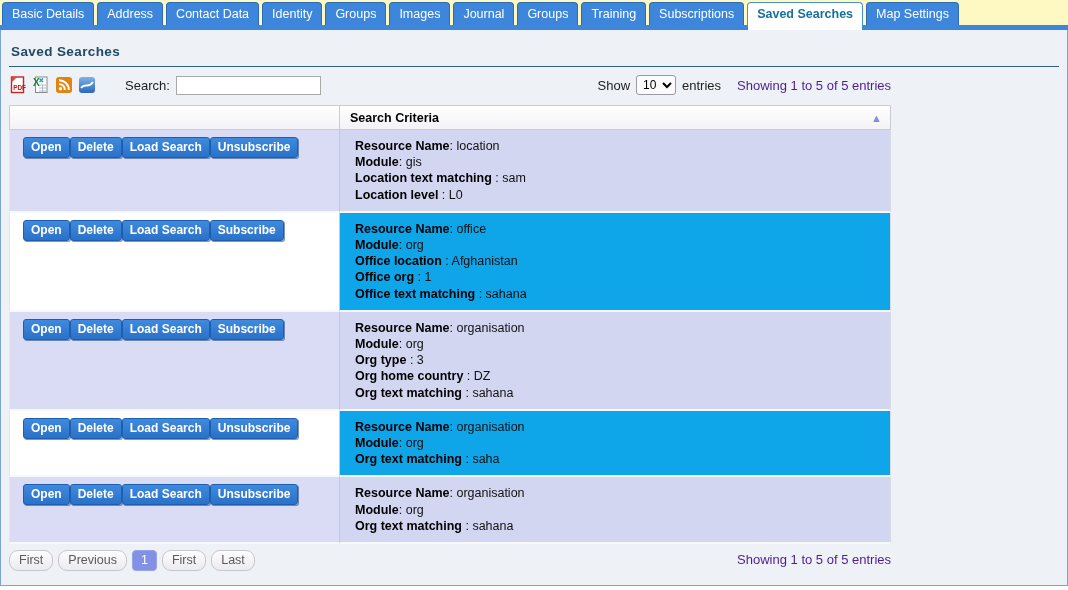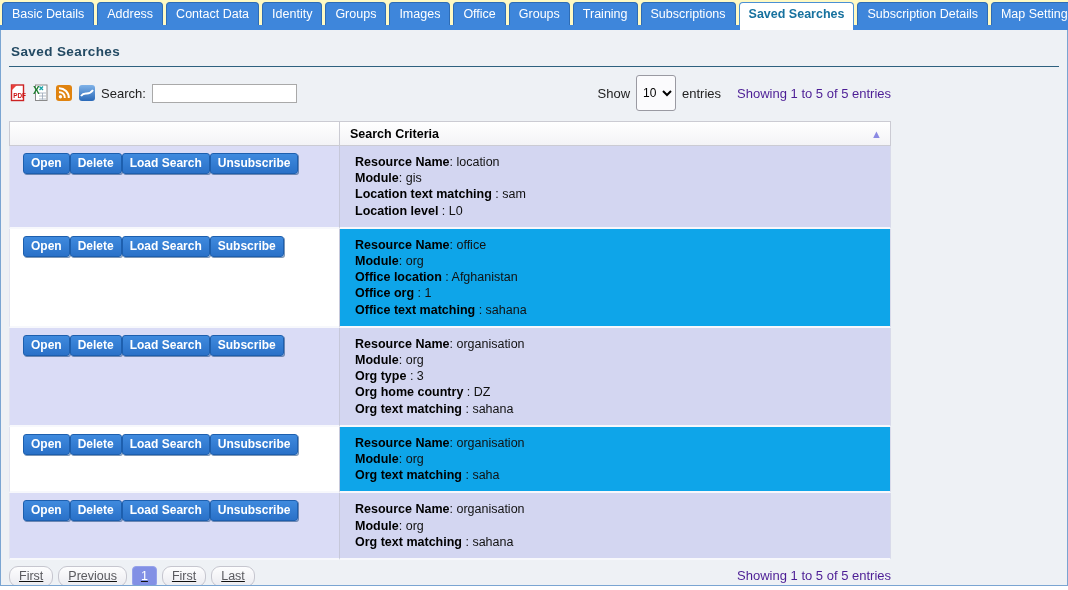--- a/index.html
+++ b/index.html
@@ -36,29 +36,29 @@
     padding:4px 8px 0 8px; overflow:hidden;
   }
   .title-block { border-bottom:1px solid #2e617f; margin:0 0 8px 0; }
   .page-title {
     color:#234a63; font-size:13.5px; font-weight:bold;
     margin:10px 0 7px 2px; letter-spacing:0.4px;
   }
   
   .toolbar { width:882px; display:flex; align-items:center; margin:2px 0 10px 0; }
   .exp-icon { width:18px; height:18px; margin-right:5px; cursor:pointer; display:inline-block; }
-  .search-label { margin-left:0; margin-right:6px; font-size:13px; color:#222; }
+  .search-label { margin-left:24px; margin-right:6px; font-size:13px; color:#222; }
   .search-input {
     width:145px; height:19px; border:1px solid #a9a9a9; background:#fff;
     font-size:12px; padding:1px 4px; font-family:inherit;
   }
   .flex-spacer { flex:1; }
   .show-label, .entries-label { font-size:13px; color:#222; }
   .page-length {
-    margin:0 6px; font-size:12px; padding:1px 2px; height:36px;
+    margin:0 6px; font-size:12px; padding:1px 2px; height:20px;
     border:1px solid #9a9aa2; border-radius:3px; background:#fbfbfd; font-family:inherit;
   }
   .showing-text { font-size:13px; color:#4c1d95; margin-left:16px; white-space:nowrap; }
   
   table.saved-searches { width:882px; border-collapse:separate; border-spacing:0; table-layout:fixed; }
   th {
     height:25px; background:linear-gradient(#ffffff,#f3f3f6);
     border:1px solid #cbcbd3; font-size:12.5px; text-align:left; padding:0 10px;
   }
   th.th-actions { width:330px; border-right:none; }
@@ -73,21 +73,21 @@
   tr.even td.criteria { background:#0ea5e9; }
   .action-btn {
     background:linear-gradient(#3f8ade,#2a71c8); color:#fff; font-weight:bold;
     font-size:12px; font-family:inherit; padding:2px 7px 3px;
     border:1px solid #1d5fae; border-radius:3px; cursor:pointer;
     box-shadow:1px 1px 0 rgba(18,66,124,0.55);
   }
   .crit-line b { font-weight:bold; color:#000; }
   
   .footer { width:882px; display:flex; justify-content:space-between; align-items:flex-start; margin-top:6px; }
-  .pagination { display:flex; gap:5px;text-decoration:underline; }
+  .pagination { display:flex; gap:5px; }
   .page-btn {
     font-family:inherit; font-size:12.5px; color:#5a5a5f;
     background:linear-gradient(#fdfdfe,#ebebf0);
     border:1px solid #c6c6cf; border-radius:9px; padding:2px 9px 3px; cursor:pointer;
   }
   .page-btn.current {
     background:#8290e5; color:#fff; border:1px solid #96a2ea;
     border-radius:4px; padding:2px 8px 3px;
   }
   .footer .showing-text { margin-left:0; margin-top:2px; }
@@ -95,26 +95,25 @@
 </head>
 <body>
 
 <div class="tab-strip">
     <div class="tab">Basic Details</div>
     <div class="tab">Address</div>
     <div class="tab">Contact Data</div>
     <div class="tab">Identity</div>
     <div class="tab">Groups</div>
     <div class="tab">Images</div>
-    <div class="tab">Office</div>
+    <div class="tab">Journal</div>
     <div class="tab">Groups</div>
     <div class="tab">Training</div>
     <div class="tab">Subscriptions</div>
     <div class="tab active">Saved Searches</div>
-    <div class="tab">Subscription Details</div>
     <div class="tab">Map Settings</div>
   </div>
 <div class="blue-bar"></div>
 
 <div class="panel">
 
   <div class="title-block">
     <div class="page-title">Saved Searches</div>
   </div>
 

